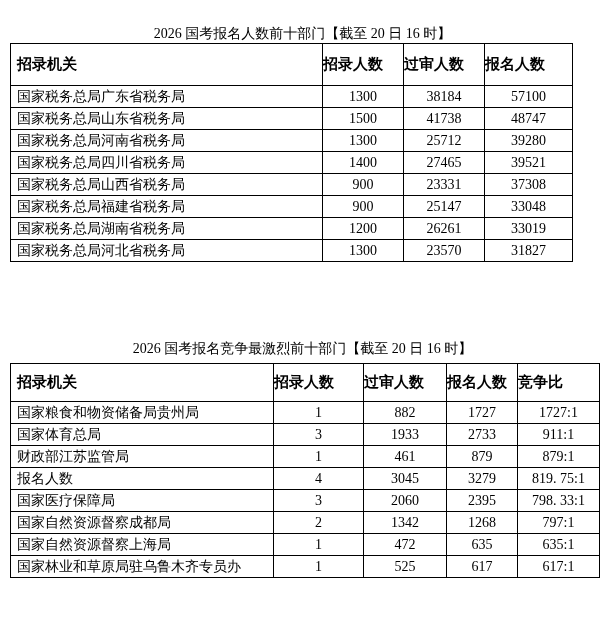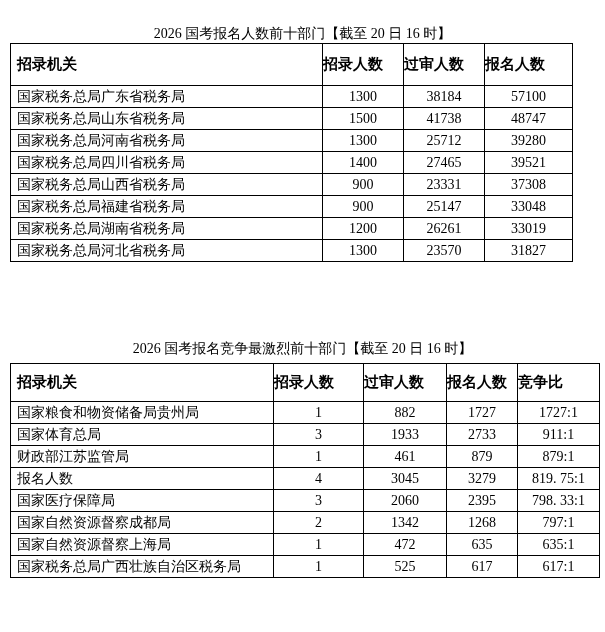--- a/index.html
+++ b/index.html
@@ -192,20 +192,20 @@
         <td>797:1</td>
       </tr>
       <tr>
         <td>国家自然资源督察上海局</td>
         <td>1</td>
         <td>472</td>
         <td>635</td>
         <td>635:1</td>
       </tr>
       <tr>
-        <td>国家税务总局广西壮族自治区税务局</td>
+        <td>国家林业和草原局驻乌鲁木齐专员办</td>
         <td>1</td>
         <td>525</td>
         <td>617</td>
         <td>617:1</td>
       </tr>
     </tbody>
   </table>
 
 </body></html>

